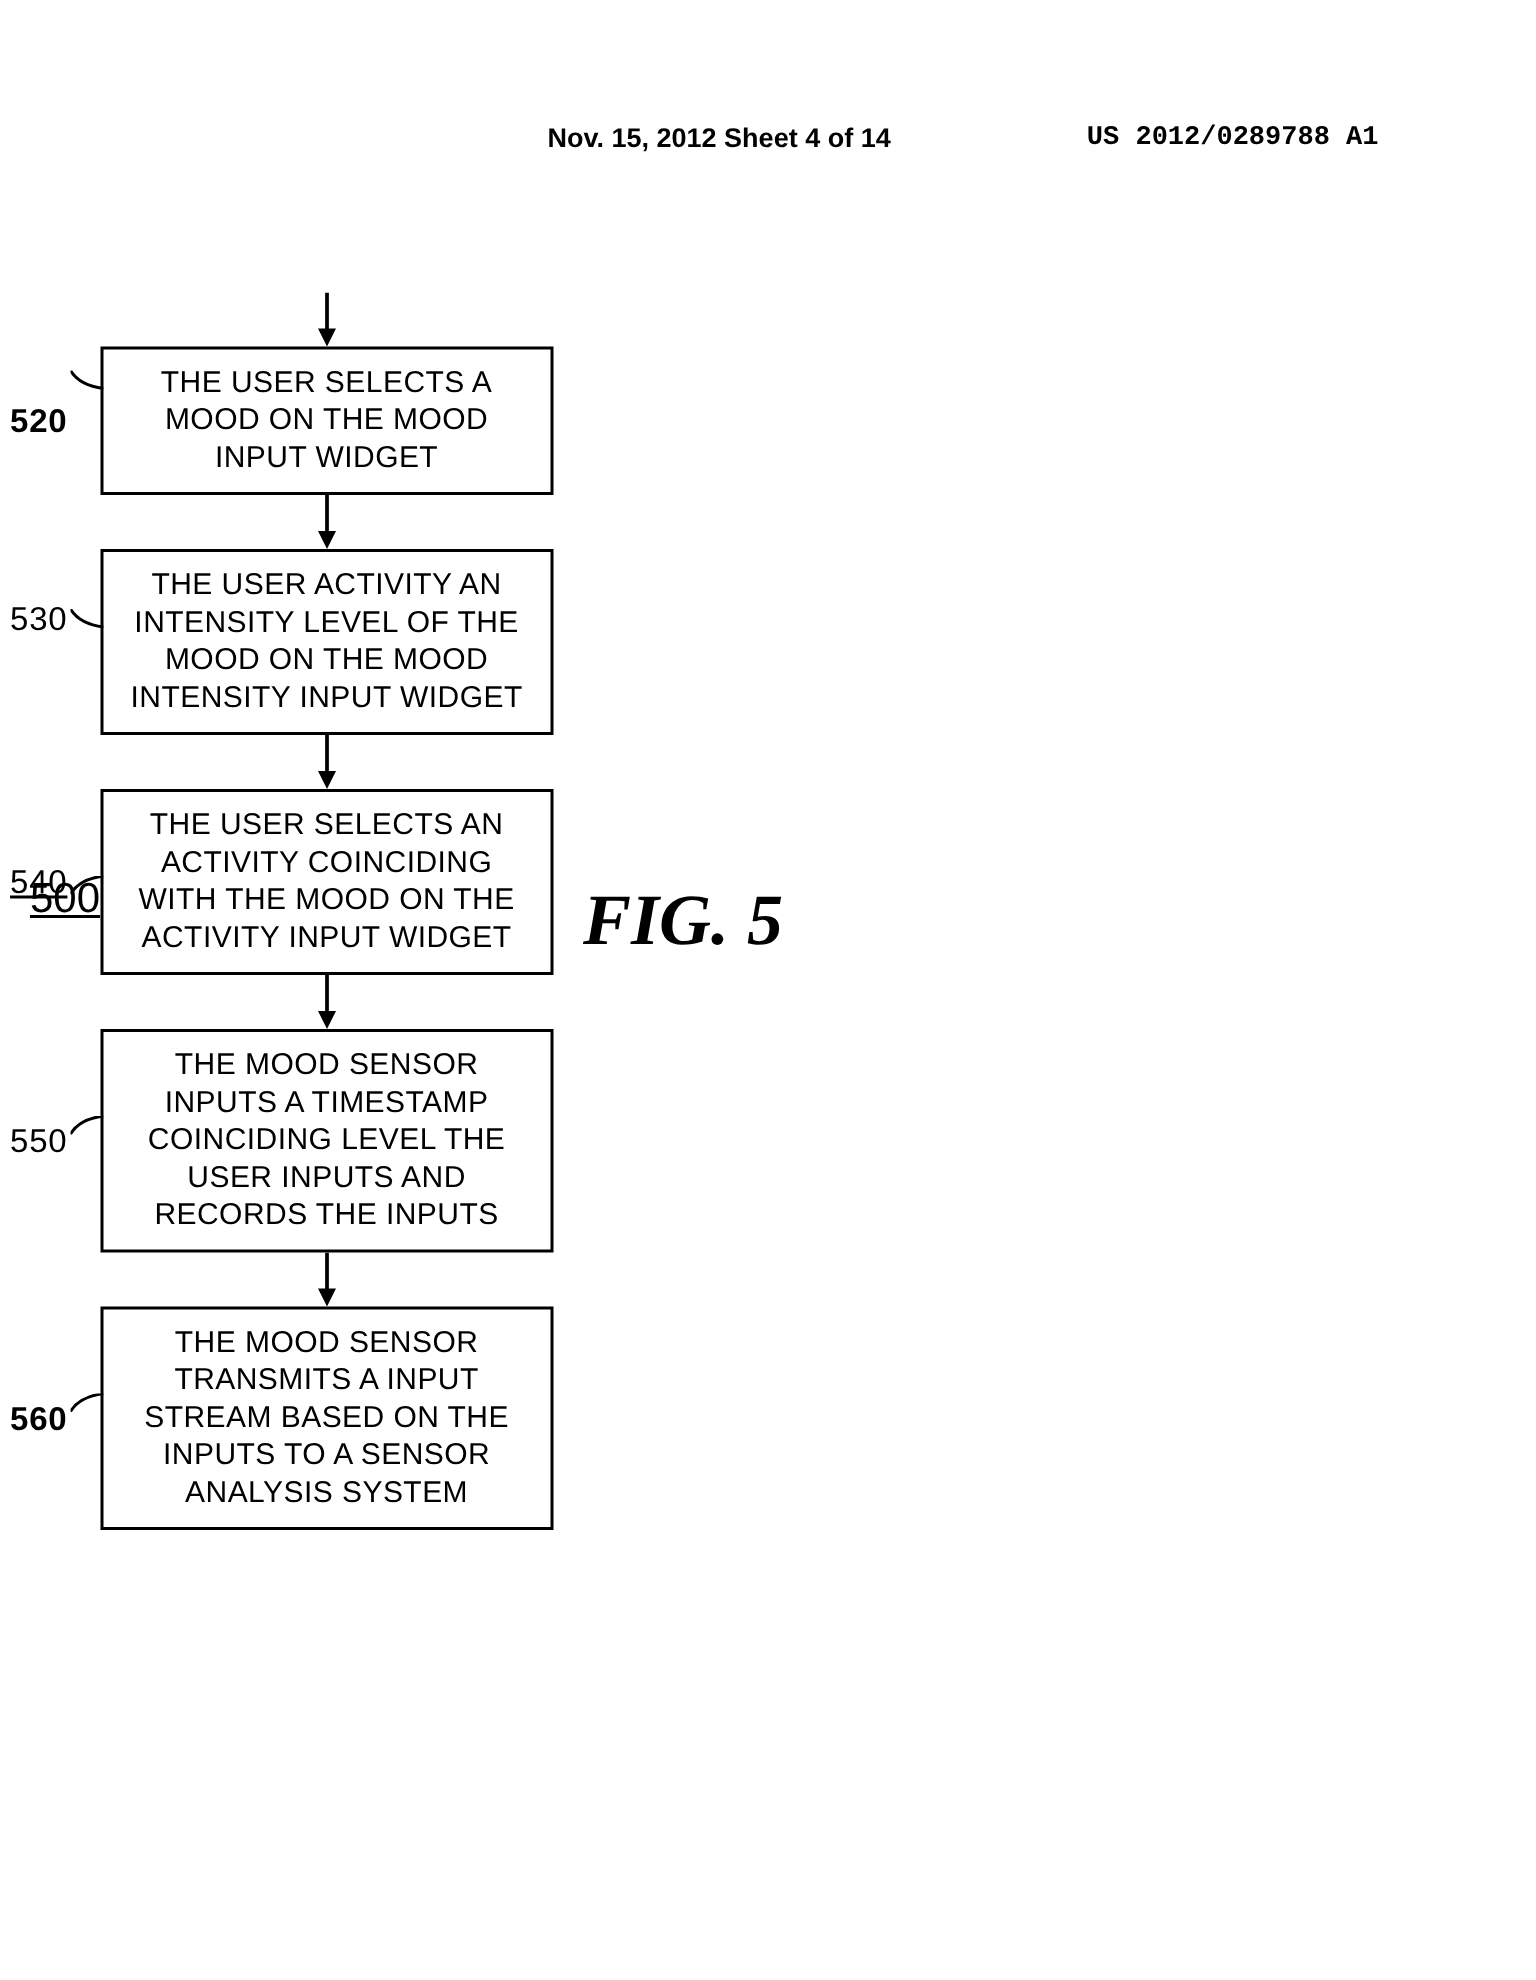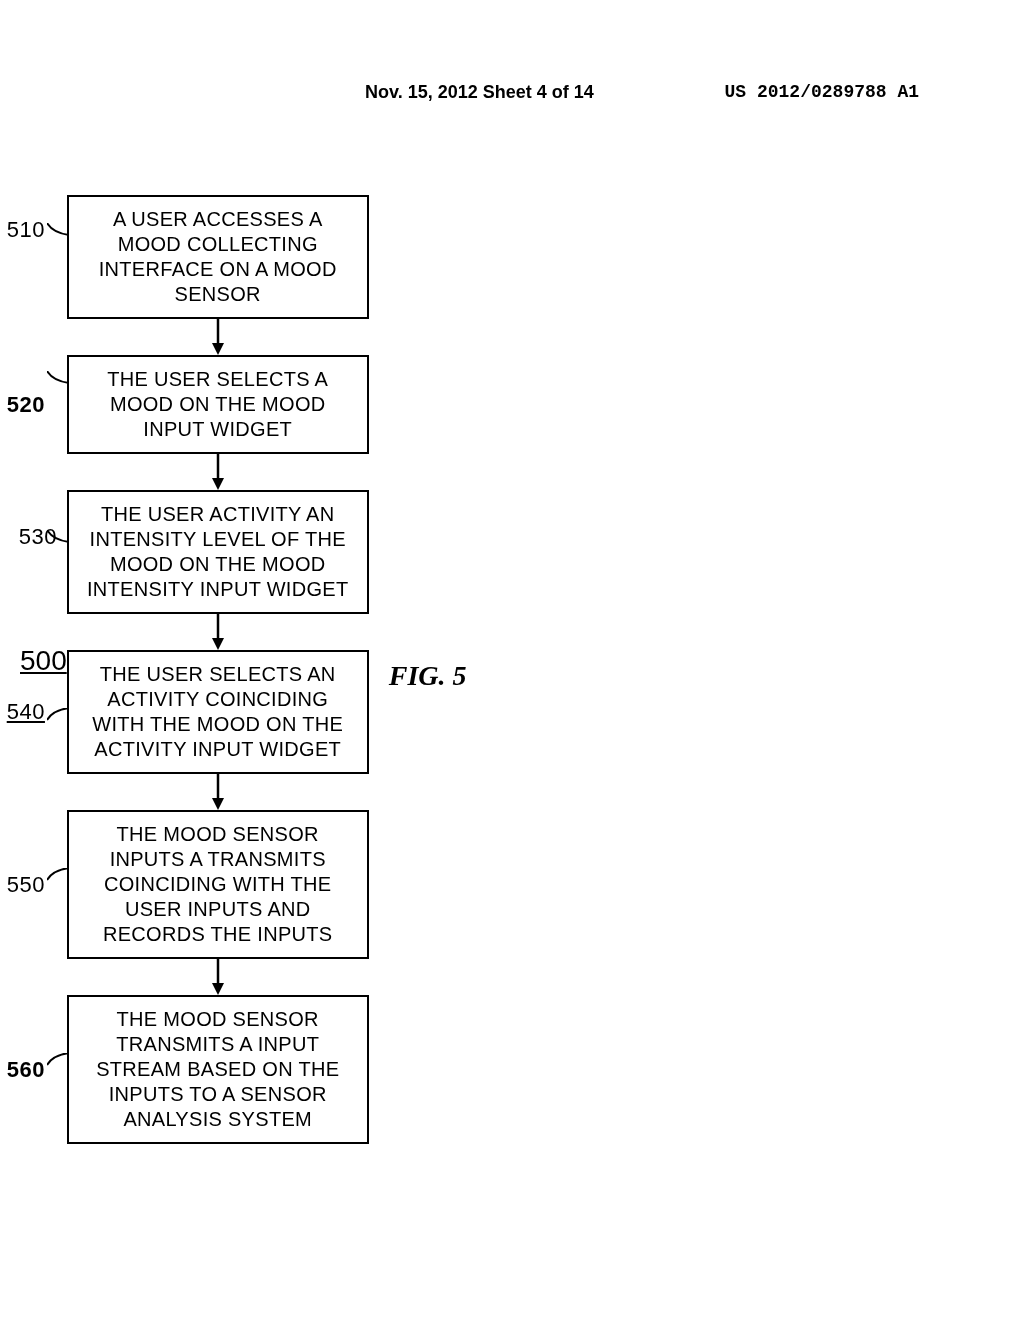--- a/index.html
+++ b/index.html
@@ -85,46 +85,39 @@
       align-items: center;
       height: 36px;
       justify-content: center;
     }
     .arrow-down svg {
       display: block;
     }
     .fig-caption {
       font-family: 'Times New Roman', Times, serif;
       font-style: italic;
-      font-size: 28px;
+      font-size: 48px;
       font-weight: bold;
       margin-top: 12px;
       margin-left: 20px;
     }
   </style>
 </head>
 <body>
 
 <div class="header">
   <span class="header-center">Nov. 15, 2012  Sheet 4 of 14</span>
   <span class="header-right">US 2012/0289788 A1</span>
 </div>
 
 <div class="diagram">
   <div class="fig-number">500</div>
 
   <div class="flow-container">
 
-    <div class="step-row">
-      <span class="step-label" style="left:-60px; top:22px;">510</span>
-      <svg class="leader" style="left:-20px; top:28px;" width="22" height="14">
-        <path d="M 0 0 Q 6 10 22 12" stroke="#000" stroke-width="2" fill="none"></path>
-      </svg>
-      <div class="step-box">A USER ACCESSES A MOOD COLLECTING INTERFACE ON A MOOD SENSOR</div>
-    </div>
 
     <div class="arrow-down">
       <svg width="16" height="36">
         <line x1="8" y1="0" x2="8" y2="26" stroke="#000" stroke-width="2.5"></line>
         <polygon points="8,36 2,24 14,24" fill="#000"></polygon>
       </svg>
     </div>
 
     <div class="step-row">
       <span class="step-label" style="left:-60px; top:50%; transform:translateY(-50%);font-weight:bold;">520</span>
@@ -135,21 +128,21 @@
     </div>
 
     <div class="arrow-down">
       <svg width="16" height="36">
         <line x1="8" y1="0" x2="8" y2="26" stroke="#000" stroke-width="2.5"></line>
         <polygon points="8,36 2,24 14,24" fill="#000"></polygon>
       </svg>
     </div>
 
     <div class="step-row">
-      <span class="step-label" style="left:-60px; top:34px;margin-left:12px;">530</span>
+      <span class="step-label" style="left:-60px; top:34px;">530</span>
       <svg class="leader" style="left:-20px; top:40px;" width="22" height="14">
         <path d="M 0 0 Q 6 10 22 12" stroke="#000" stroke-width="2" fill="none"></path>
       </svg>
       <div class="step-box">THE USER ACTIVITY AN INTENSITY LEVEL OF THE MOOD ON THE MOOD INTENSITY INPUT WIDGET</div>
     </div>
 
     <div class="arrow-down">
       <svg width="16" height="36">
         <line x1="8" y1="0" x2="8" y2="26" stroke="#000" stroke-width="2.5"></line>
         <polygon points="8,36 2,24 14,24" fill="#000"></polygon>
@@ -169,21 +162,21 @@
         <line x1="8" y1="0" x2="8" y2="26" stroke="#000" stroke-width="2.5"></line>
         <polygon points="8,36 2,24 14,24" fill="#000"></polygon>
       </svg>
     </div>
 
     <div class="step-row">
       <span class="step-label" style="left:-60px; top:50%; transform:translateY(-50%);">550</span>
       <svg class="leader" style="left:-20px; top:58px;" width="22" height="14">
         <path d="M 0 12 Q 6 2 22 0" stroke="#000" stroke-width="2" fill="none"></path>
       </svg>
-      <div class="step-box">THE MOOD SENSOR INPUTS A TRANSMITS COINCIDING WITH THE USER INPUTS AND RECORDS THE INPUTS</div>
+      <div class="step-box">THE MOOD SENSOR INPUTS A TIMESTAMP COINCIDING LEVEL THE USER INPUTS AND RECORDS THE INPUTS</div>
     </div>
 
     <div class="arrow-down">
       <svg width="16" height="36">
         <line x1="8" y1="0" x2="8" y2="26" stroke="#000" stroke-width="2.5"></line>
         <polygon points="8,36 2,24 14,24" fill="#000"></polygon>
       </svg>
     </div>
 
     <div class="step-row">

